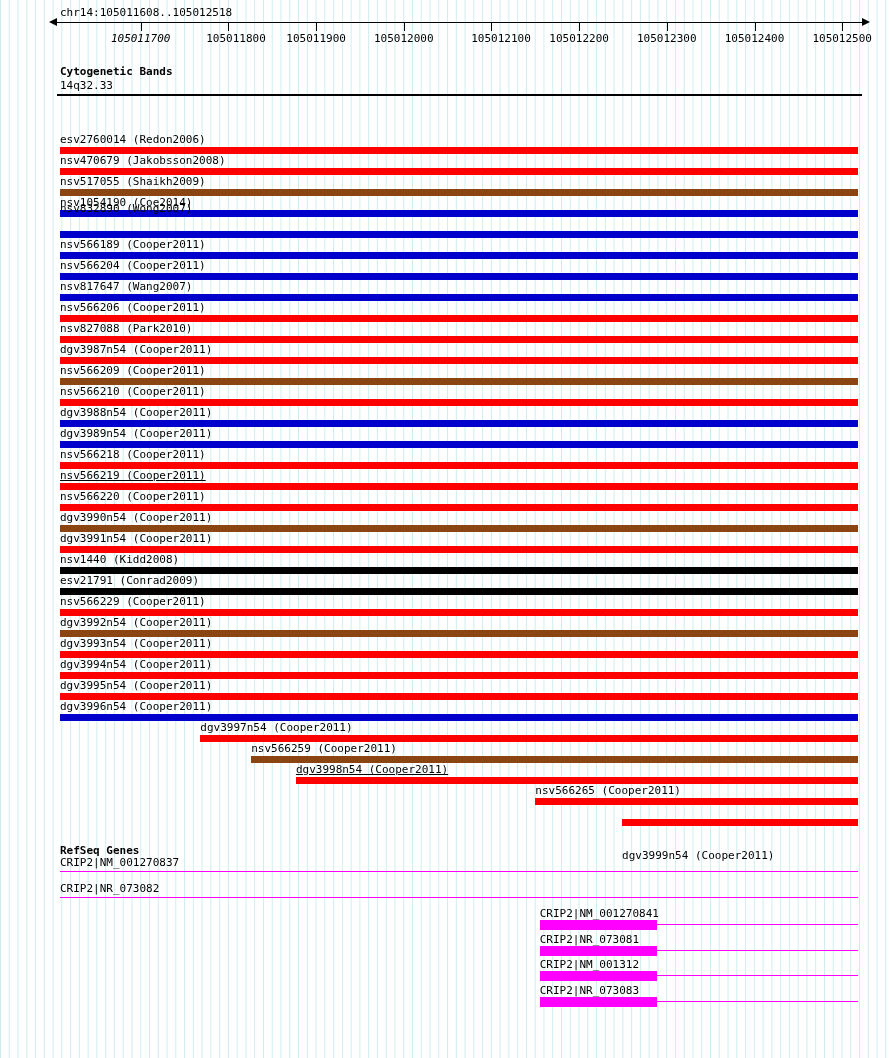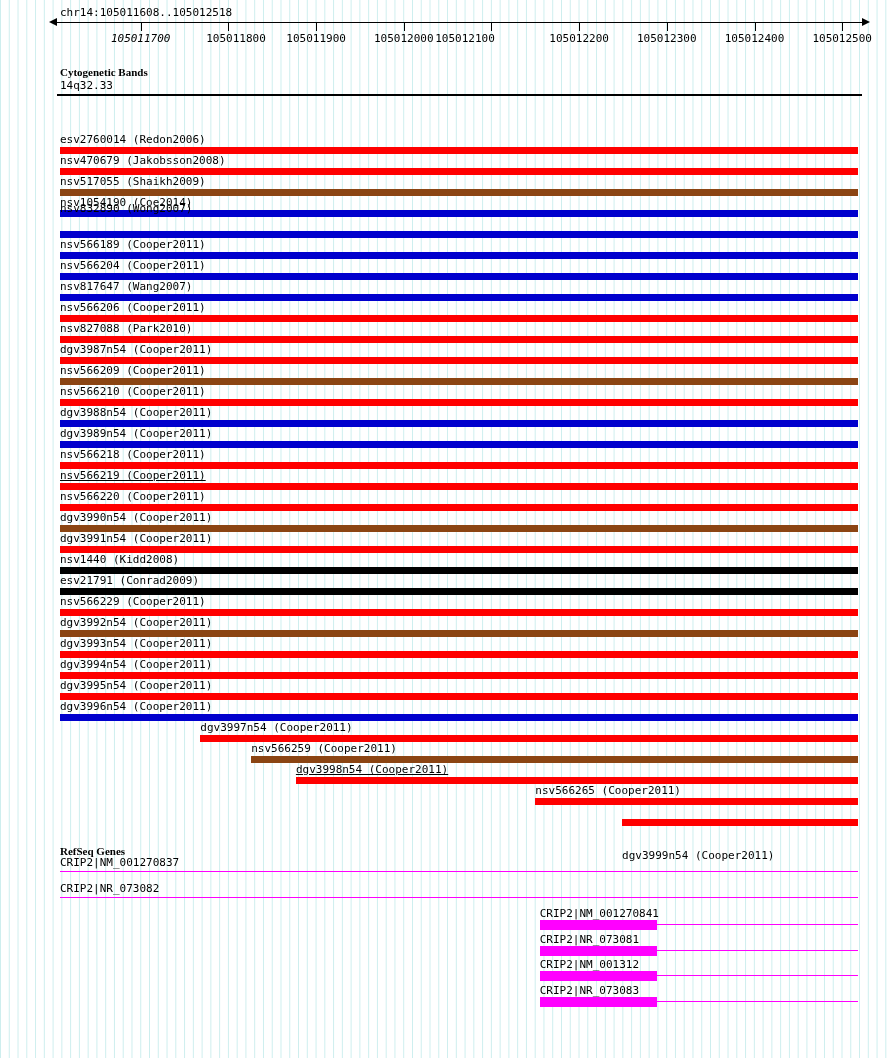--- a/index.html
+++ b/index.html
@@ -9,21 +9,21 @@
     width:890px; height:1058px;
     background-color:#ffffff;
     background-image: linear-gradient(to right, #cdeeee 1px, transparent 1px);
     background-size: 8.77px 100%;
     font-family:"DejaVu Sans Mono","Liberation Mono",monospace;
     font-size:11px;
     color:#000;
     overflow:hidden;
   }
   .label { position:absolute; white-space:nowrap; line-height:12px; }
-  .bold  { font-weight:bold;font-family:Liberation Serif, serif; }
+  .bold  { font-weight:bold; }
   .hline { position:absolute; height:1px; background:#000; }
   .tick  { position:absolute; top:22px; width:1px; height:9px; background:#000; }
   .ticklabel { top:33px; transform:translateX(-50%); }
   .bar   { position:absolute; height:7px; }
   .geneline { position:absolute; height:1px; }
   .genebox  { position:absolute; height:10px; }
   .arrow-left {
     position:absolute; width:0; height:0;
     border-top:4px solid transparent; border-bottom:4px solid transparent;
     border-right:8px solid #000;
@@ -53,21 +53,21 @@
 
 <div class="tick" style="left: 140.7px;"></div>
     <div class="label ticklabel" style="left: 140.7px; font-style: italic;">105011700</div>
     <div class="tick" style="left: 228.4px;"></div>
     <div class="label ticklabel" style="left: 236px;">105011800</div>
     <div class="tick" style="left: 316.1px;"></div>
     <div class="label ticklabel" style="left: 316.1px;">105011900</div>
     <div class="tick" style="left: 403.8px;"></div>
     <div class="label ticklabel" style="left: 403.8px;">105012000</div>
     <div class="tick" style="left: 491.4px;"></div>
-    <div class="label ticklabel" style="left: 465px;">105012100</div>
+    <div class="label ticklabel" style="left: 501px;">105012100</div>
     <div class="tick" style="left: 579.1px;"></div>
     <div class="label ticklabel" style="left: 579.1px;">105012200</div>
     <div class="tick" style="left: 666.8px;"></div>
     <div class="label ticklabel" style="left: 666.8px;">105012300</div>
     <div class="tick" style="left: 754.5px;"></div>
     <div class="label ticklabel" style="left: 754.5px;">105012400</div>
     <div class="tick" style="left: 842.2px;"></div>
     <div class="label ticklabel" style="left: 842.2px;">105012500</div>
     <div class="label" style="left: 60px; top: 134px;">esv2760014 (Redon2006)</div>
     <div class="bar" style="left: 60px; top: 147px; width: 798px; background: rgb(255, 0, 0);"></div>

